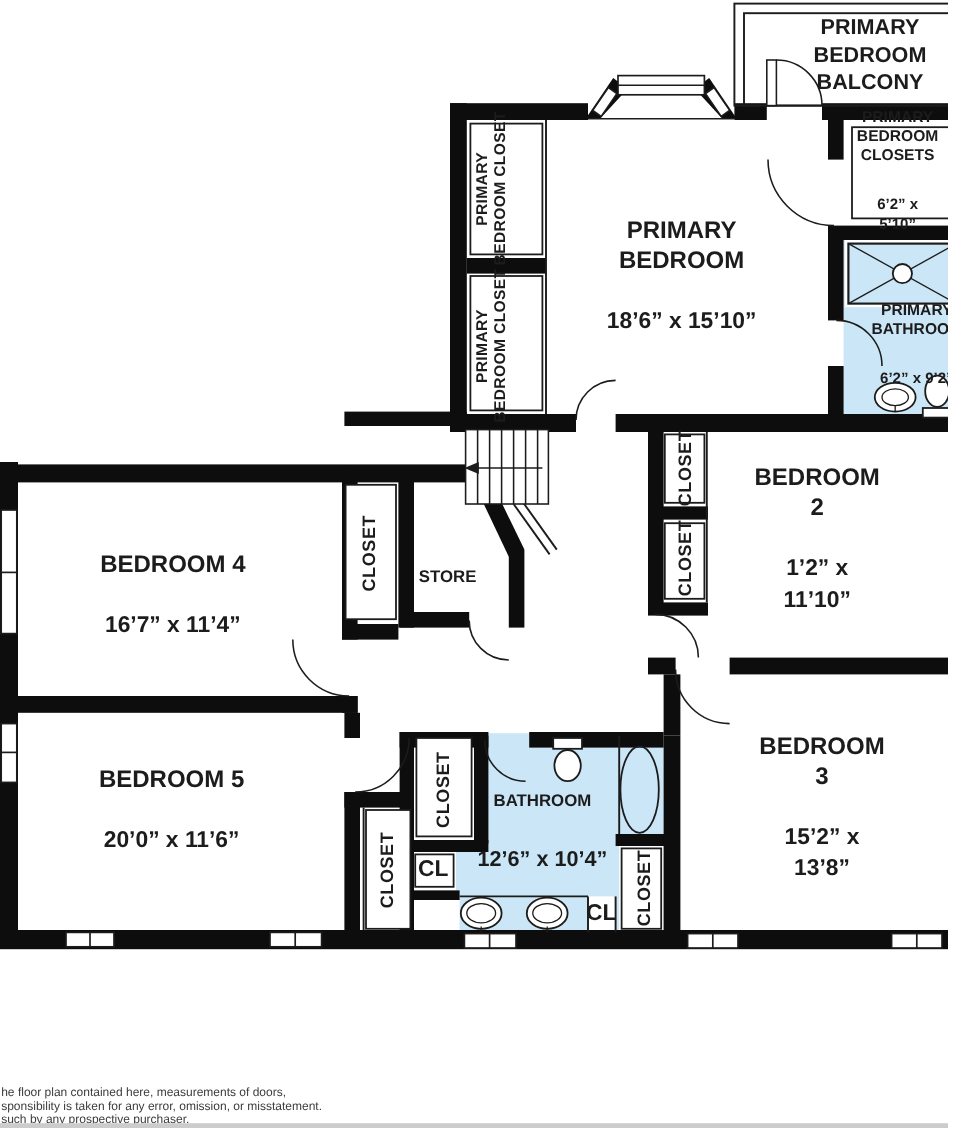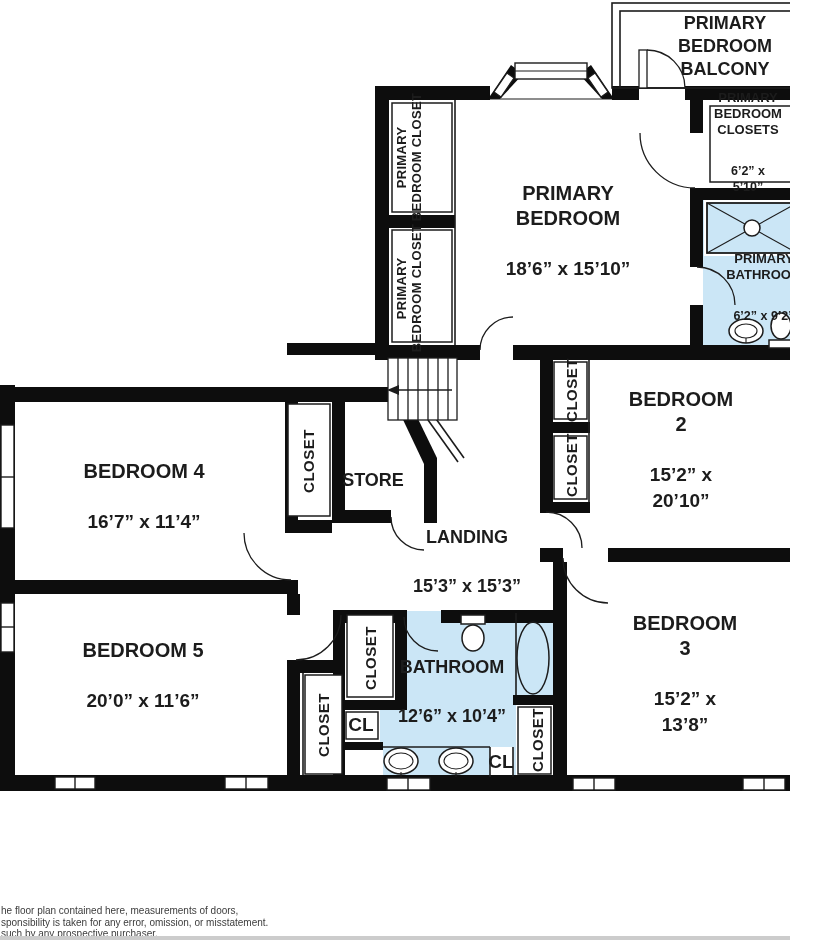--- a/index.html
+++ b/index.html
@@ -5,21 +5,21 @@
   html,body{margin:0;padding:0;background:#ffffff;}
   #canvas{position:relative;width:790px;height:942px;background:#ffffff;overflow:hidden;
           font-family:"Liberation Sans",sans-serif;color:#1c1c1c;}
   #plan-svg{position:absolute;left:0;top:0;}
   .lbl{position:absolute;transform:translate(-50%,-50%);text-align:center;
        white-space:pre-line;color:#1c1c1c;line-height:25px;}
   .nm{display:block;font-weight:600;}
   .dm{display:block;font-weight:700;}
   .s20 .nm{font-size:20px;line-height:25px;}
   .s20 .dm{font-size:19px;line-height:26px;}
-  .s19 .nm{font-size:18px;line-height:24px;}
+  .s19 .nm{font-size:14px;line-height:24px;}
   .s19 .dm{font-size:18px;line-height:25px;}
   .s18 .nm{font-size:18px;line-height:23px;}
   .s13 .nm{font-size:13px;line-height:16px;}
   .s13 .dm{font-size:12.5px;line-height:16px;}
   .vlbl{position:absolute;writing-mode:vertical-rl;
         transform:translate(-50%,-50%) rotate(180deg);
         text-align:center;white-space:pre-line;color:#1c1c1c;
         font-size:15px;line-height:17px;font-weight:600;letter-spacing:0.5px;}
   .vsmall{font-size:13px;line-height:15px;letter-spacing:0.3px;}
   .cl-lbl{position:absolute;transform:translate(-50%,-50%);
@@ -243,41 +243,37 @@
     <span class="dm">6’2” x 9’2”</span>
   </div>
 
   <div class="vlbl vsmall" style="left:409px;top:157px;">PRIMARY
 BEDROOM CLOSET</div>
   <div class="vlbl vsmall" style="left:409px;top:288px;">PRIMARY
 BEDROOM CLOSET</div>
 
   <div class="lbl s20" style="left:681px;top:450px;">
     <span class="nm">BEDROOM 2</span>
-    <span class="dm">15’2” x 20’10”</span>
+    <span class="dm">1’2” x 11’10”</span>
   </div>
 
   <div class="vlbl" style="left:571px;top:390px;">CLOSET</div>
   <div class="vlbl" style="left:571px;top:465px;">CLOSET</div>
 
   <div class="lbl s20" style="left:144px;top:497px;">
     <span class="nm">BEDROOM 4</span>
     <span class="dm">16’7” x 11’4”</span>
   </div>
 
   <div class="vlbl" style="left:308px;top:461px;">CLOSET</div>
 
   <div class="lbl s19" style="left:373px;top:480px;">
     <span class="nm">STORE</span>
   </div>
 
-  <div class="lbl s19" style="left:467px;top:562px;">
-    <span class="nm">LANDING</span>
-    <span class="dm">15’3” x 15’3”</span>
-  </div>
 
   <div class="lbl s20" style="left:143px;top:676px;">
     <span class="nm">BEDROOM 5</span>
     <span class="dm">20’0” x 11’6”</span>
   </div>
 
   <div class="vlbl" style="left:323px;top:725px;">CLOSET</div>
   <div class="vlbl" style="left:370px;top:658px;">CLOSET</div>
   <div class="cl-lbl" style="left:361px;top:725px;">CL</div>
   <div class="cl-lbl" style="left:501px;top:762px;">CL</div>

